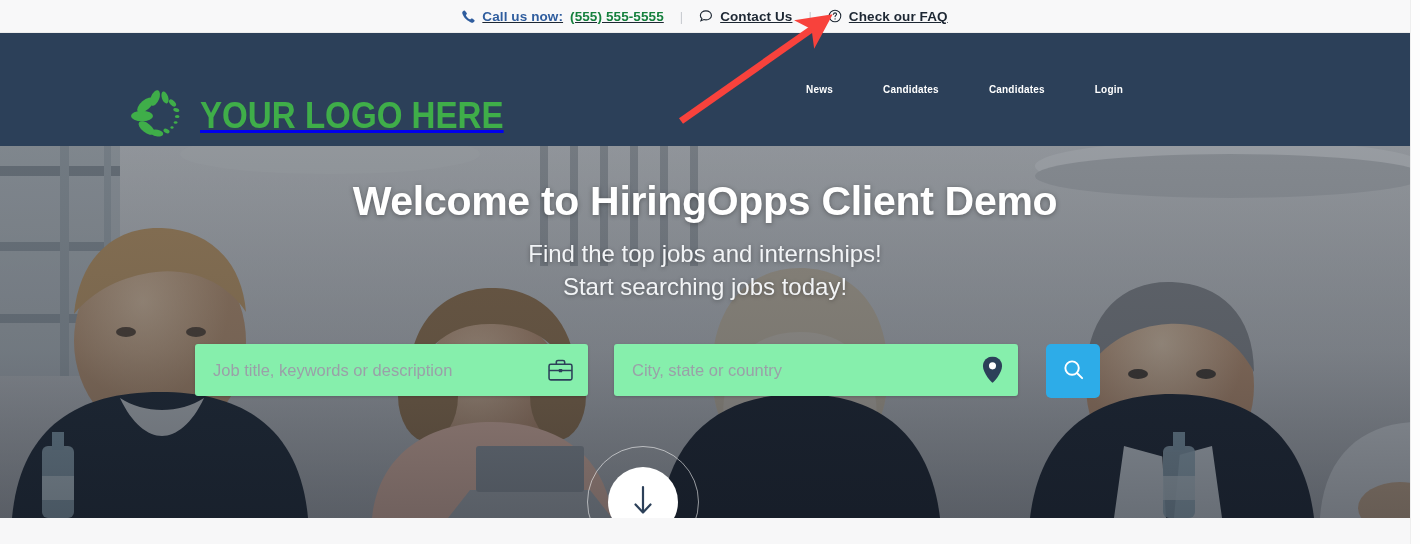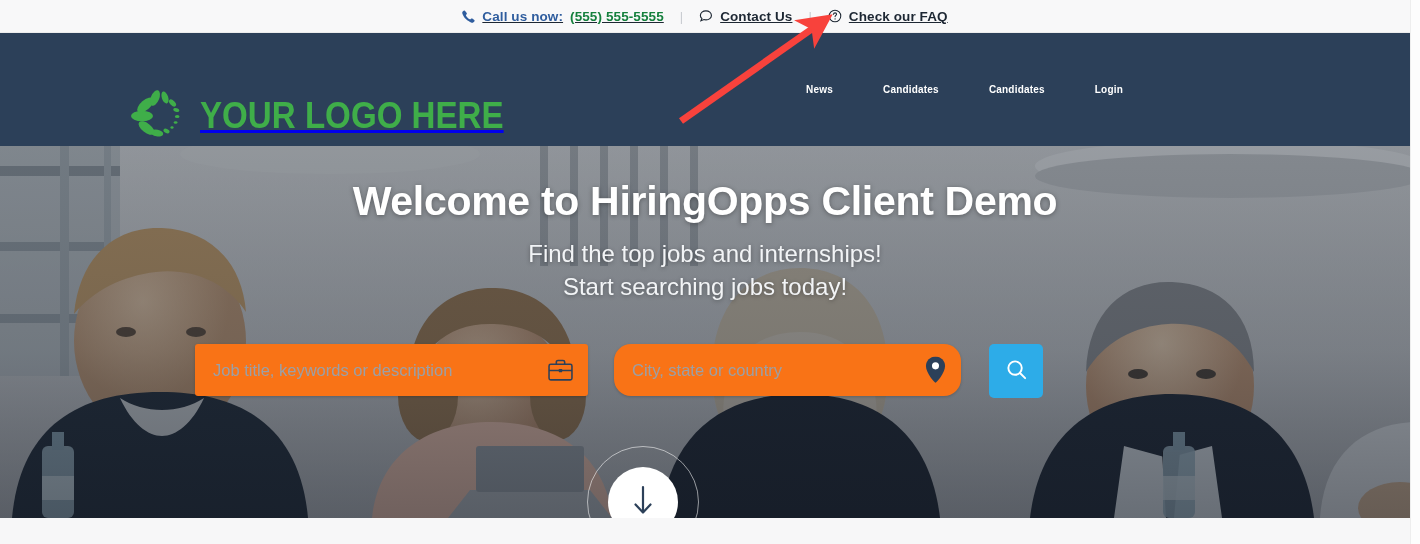--- a/index.html
+++ b/index.html
@@ -71,26 +71,26 @@
     margin-top:14px; font-size:24px; color:#f2f4f6; line-height:1.28;
     font-weight:normal; text-shadow:0 1px 4px rgba(0,0,0,.35);
   }
 
   
   .searchbar {
     position:absolute; left:195px; top:198px;
     display:flex; align-items:flex-start; gap:26px;
   }
   .sfield {
-    position:relative; height:52px; background:#f97316; border-radius:3px;
+    position:relative; height:52px; background:#86efac; border-radius:3px;
     display:flex; align-items:center;
     box-shadow:0 1px 3px rgba(0,0,0,.18);
   }
   .sfield.job { width:393px; }
-  .sfield.loc { width:347px;border-radius:17px; }
+  .sfield.loc { width:404px; }
   .sfield input {
     border:0; outline:0; background:transparent; width:100%;
     height:100%; padding:0 46px 0 18px;
     font-family:"Liberation Sans",sans-serif; font-size:16.5px; color:#36404a;
   }
   .sfield input::placeholder { color:#9aa0a8; }
   .sfield .fic {
     position:absolute; right:15px; top:50%; transform:translateY(-50%);
     display:flex; color:#2c4059; pointer-events:none;
   }

